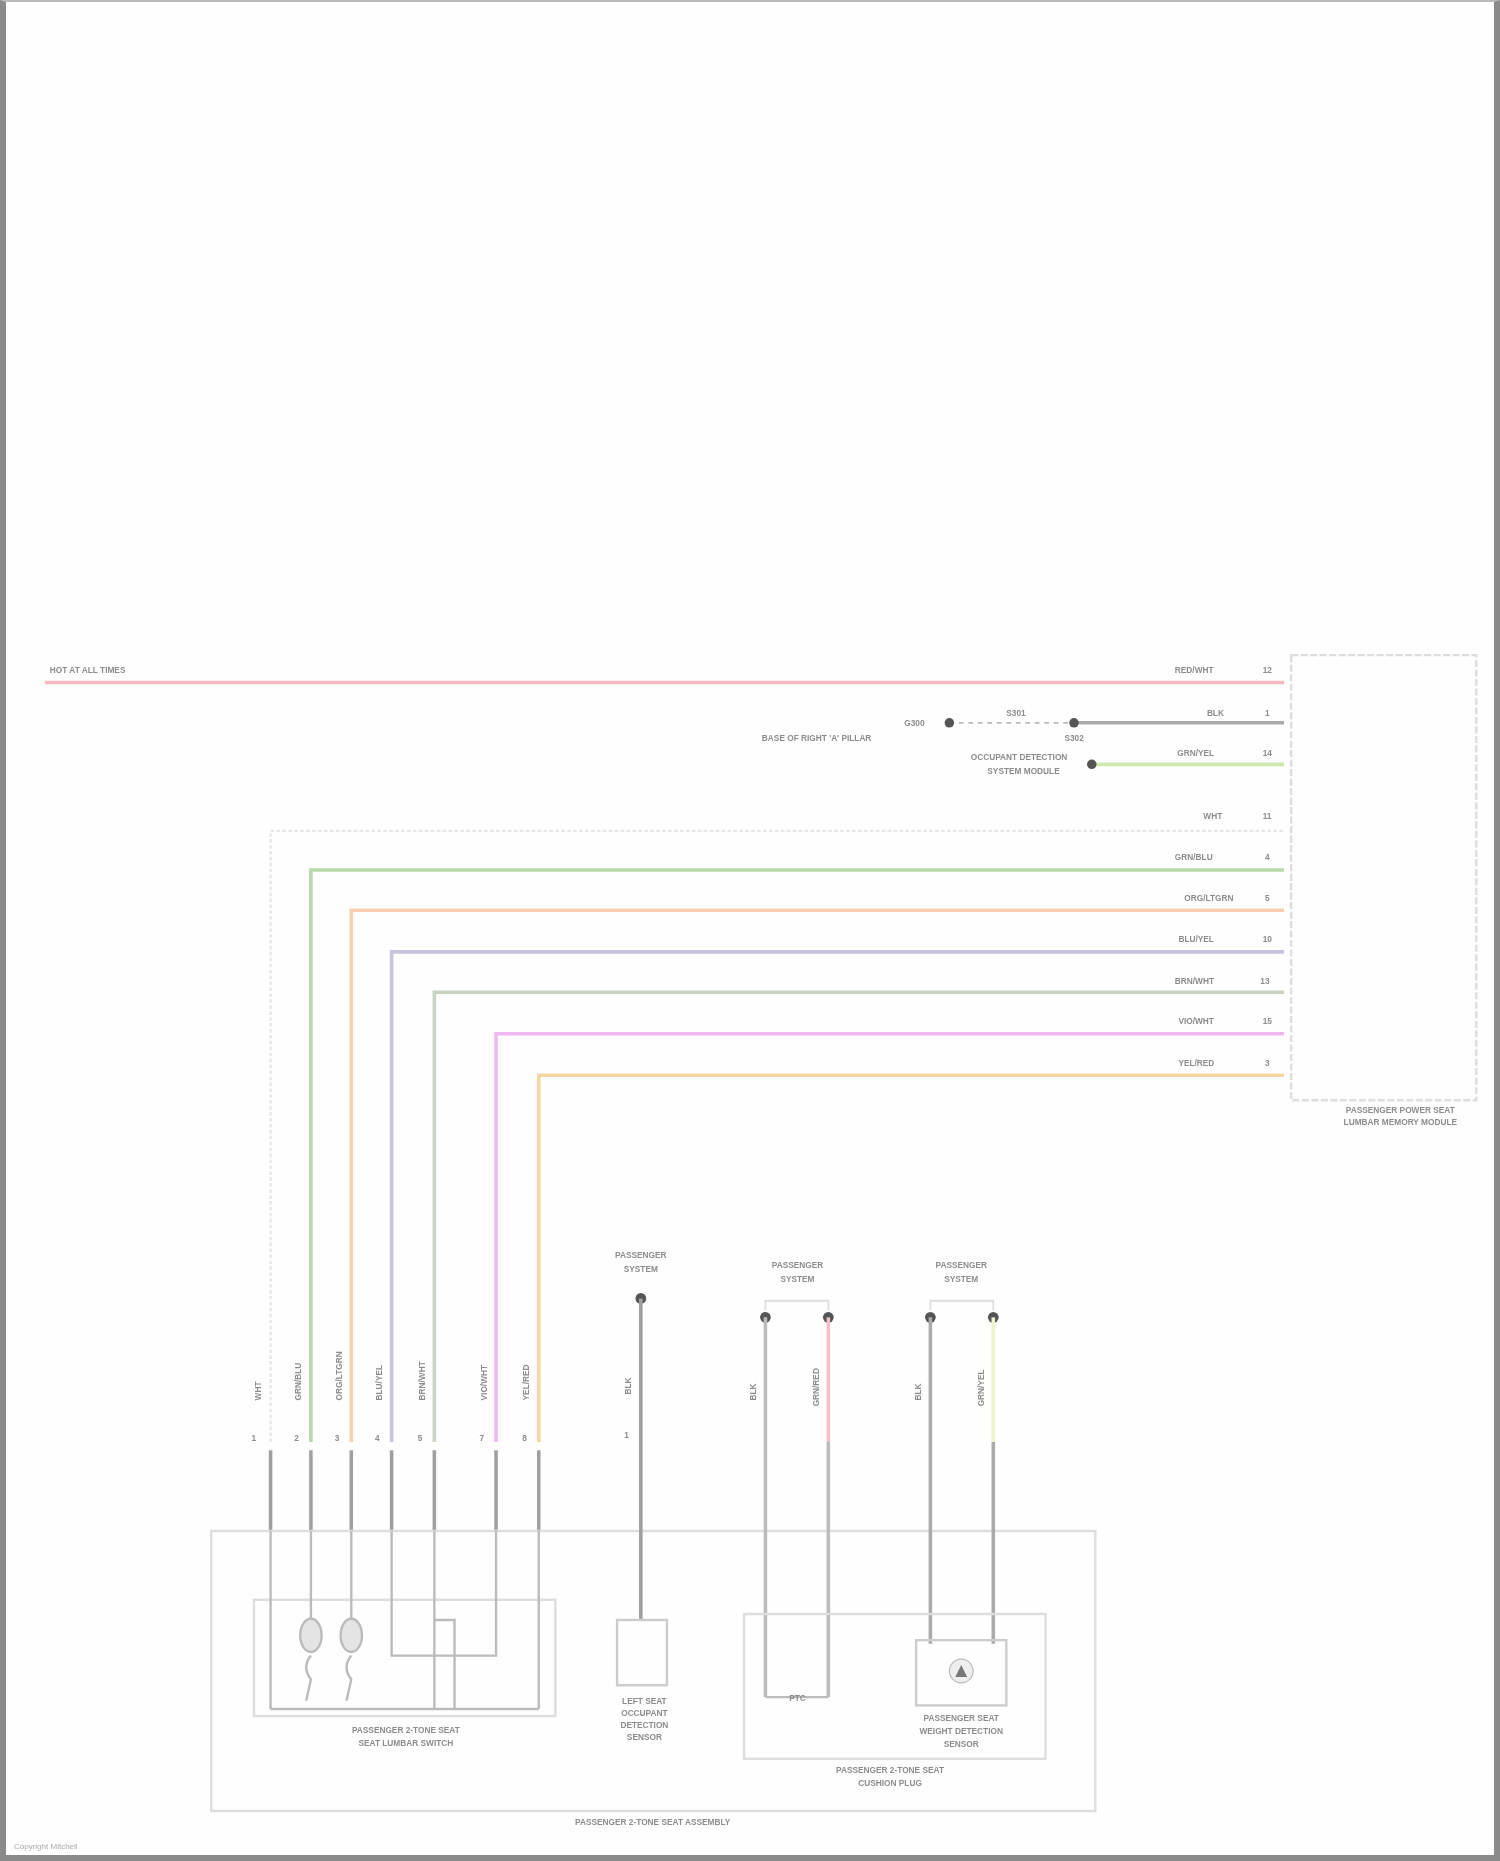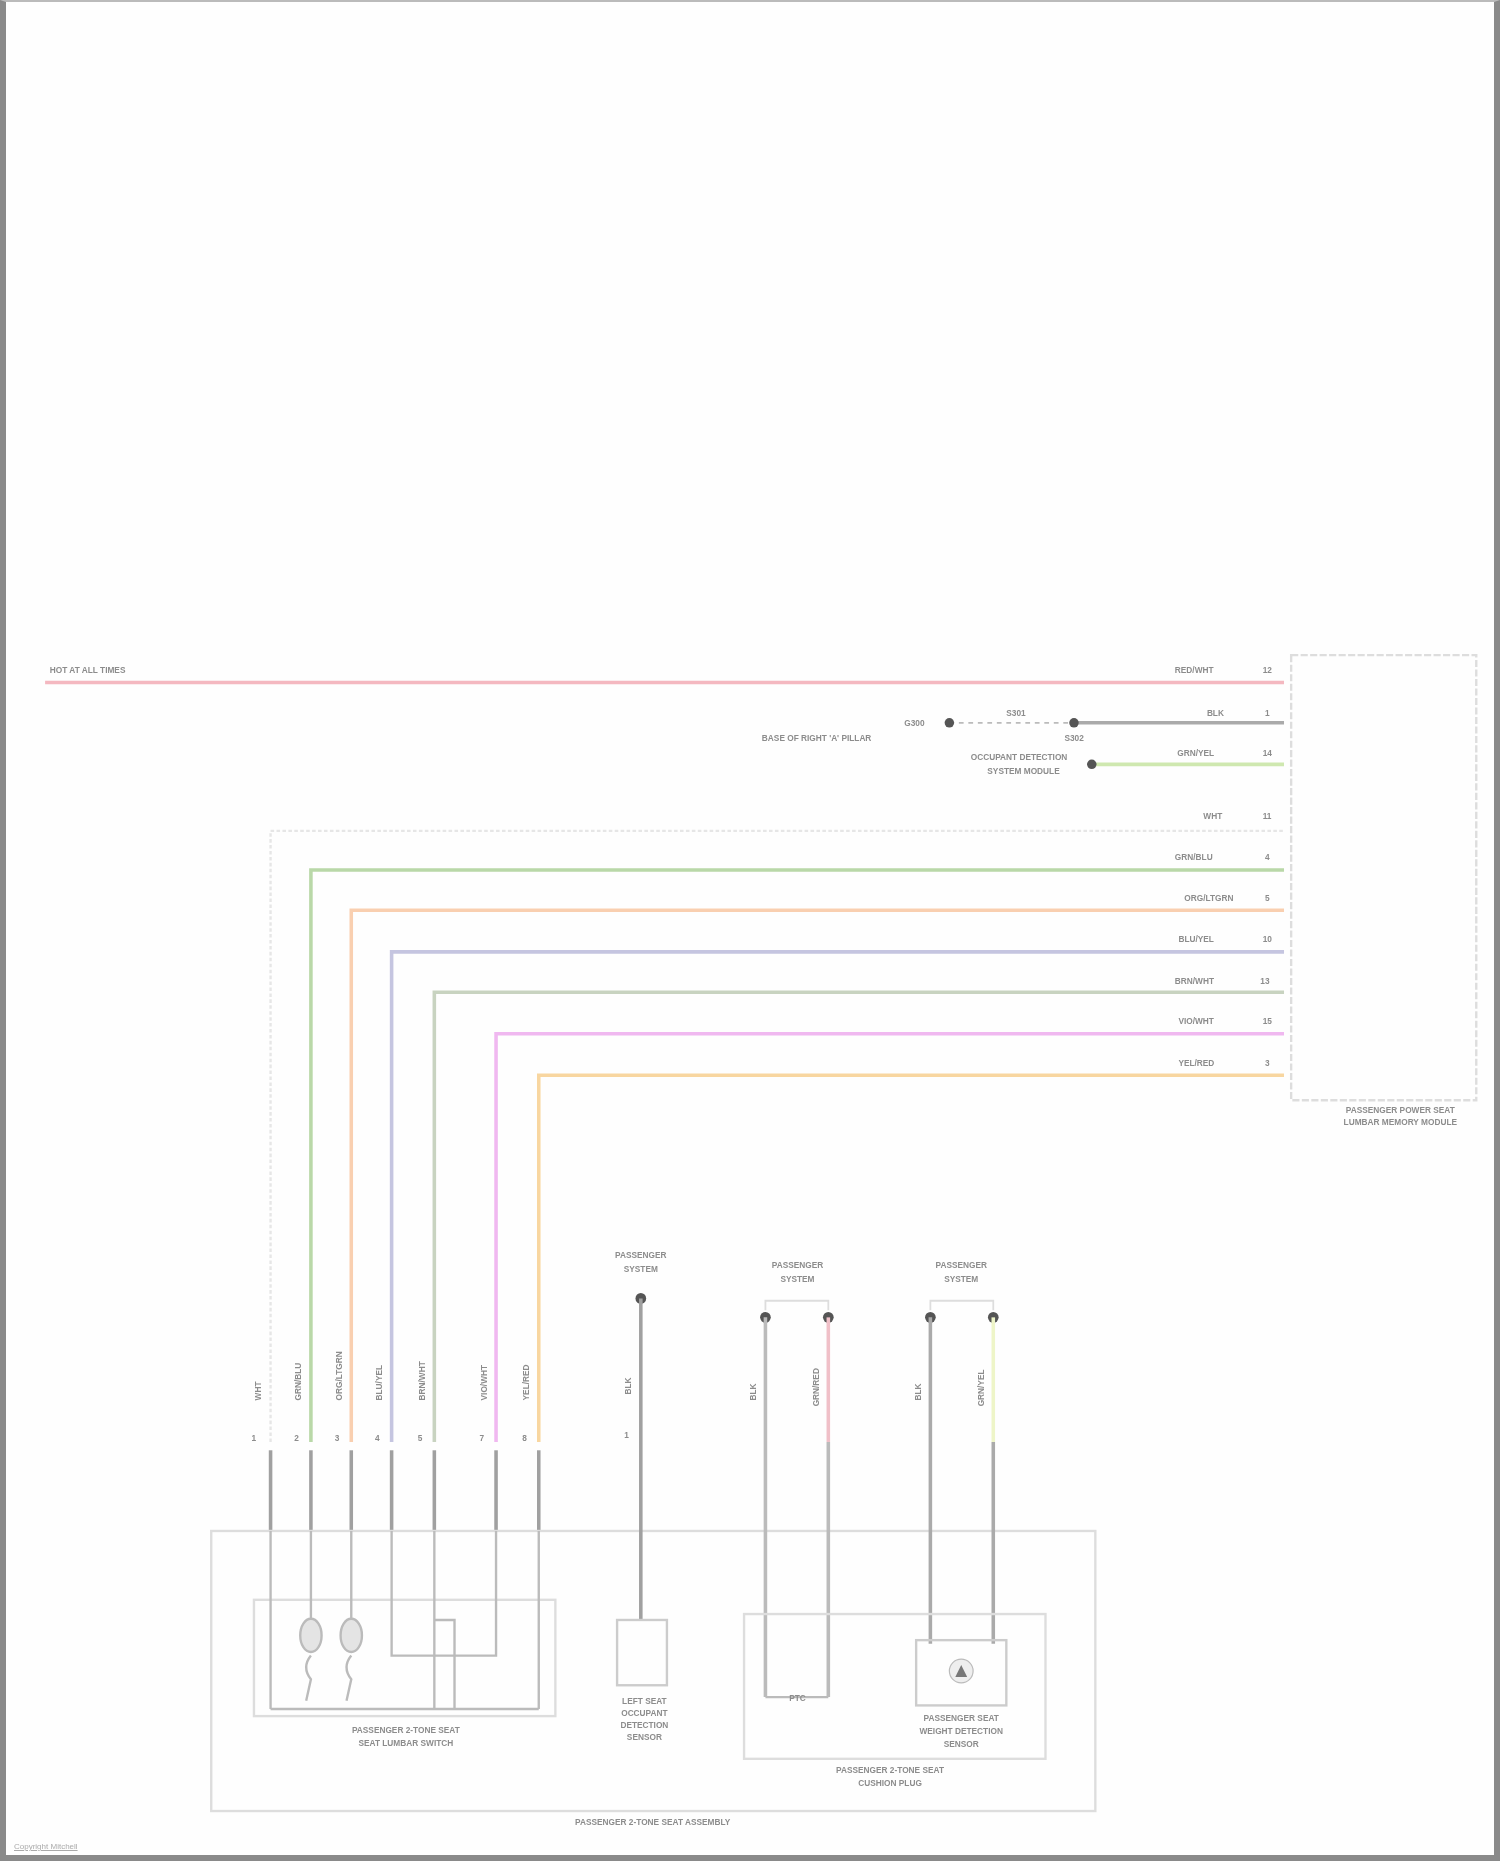--- a/index.html
+++ b/index.html
@@ -2,21 +2,21 @@
 <html><head>
 <meta charset="utf-8">
 <style>
   html,body{margin:0;padding:0;background:#fff;}
   body{width:1500px;height:1861px;overflow:hidden;font-family:"Liberation Sans",sans-serif;}
   .frame{position:absolute;left:0;top:0;width:1500px;height:1861px;box-sizing:border-box;border-left:6px solid #8a8a8a;border-right:6px solid #8a8a8a;border-bottom:6px solid #8a8a8a;border-top:2px solid #bbb;background:#fefefe;}
   svg{position:absolute;left:0;top:0;}
   svg text{font-family:"Liberation Sans",sans-serif;fill:#8c8c8c;font-weight:bold;}
   .lbl{font-size:7px;}
   .clbl{font-size:7px;text-anchor:middle;}
-  .foot{position:absolute;left:14px;bottom:10px;font-size:8px;color:#aaa;text-decoration:underline;}
+  .foot{position:absolute;left:14px;bottom:10px;font-size:8px;color:#aaa;}
 </style>
 </head>
 <body>
 
 <div class="frame"></div>
 
 <svg width="1500" height="1861" viewBox="0 0 1264 1568">
 
   <rect x="1088" y="552" width="156" height="375" fill="none" stroke="#ddd" stroke-width="2" stroke-dasharray="6,2"></rect>
   <text class="clbl" x="1180" y="938">PASSENGER POWER SEAT</text>

